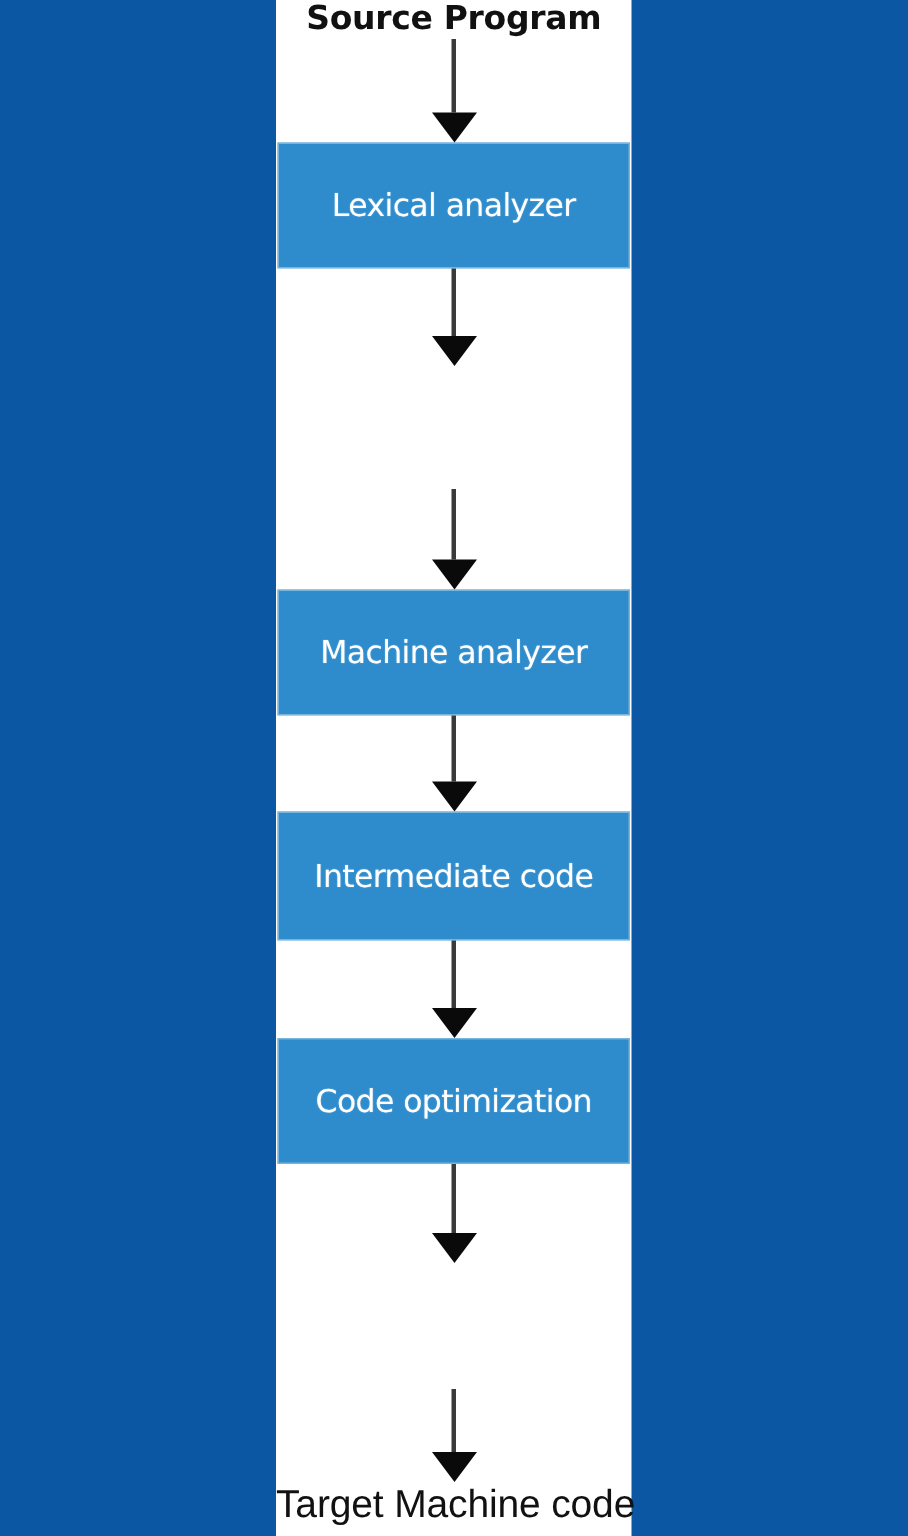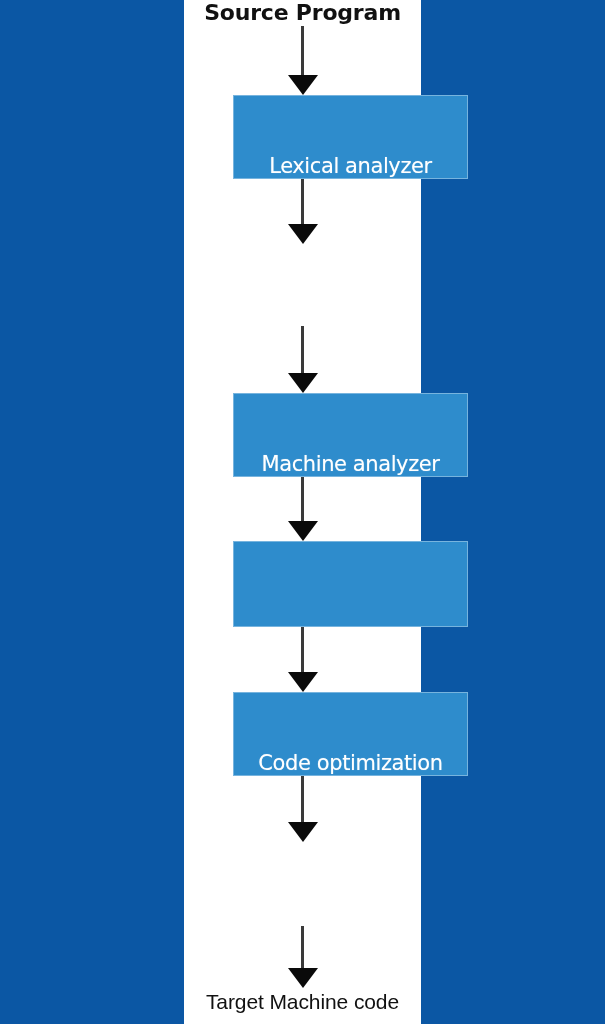--- a/index.html
+++ b/index.html
@@ -46,38 +46,37 @@
     top: -2px;
     font-family: "DejaVu Sans", sans-serif;
     font-size: 22px;
     font-weight: 600;
     letter-spacing: -0.2px;
     line-height: 30px;
   }
   #target-machine-label {
     top: 988px;
     font-family: "Liberation Sans", sans-serif;
-    font-size: 21px;
+    font-size: 26px;
     font-weight: 400;
     letter-spacing: -0.1px;
     line-height: 28px;
   }
 
   
   .phase-box {
     position: absolute;
     left: 1px;
     width: 235px;
     background: #2E8CCC;
     box-sizing: border-box;
     display: flex;
-    align-items: flex-end;
+    align-items: center;
     justify-content: center;
     box-shadow: 0 0 0 1px rgba(255,255,255,0.35) inset;
-    margin-left: 48px;
   }
   .phase-box .phase-text {
     color: #FFFFFF;
     font-family: "DejaVu Sans", sans-serif;
     font-size: 21px;
     font-weight: 400;
     line-height: 1.18;
     text-align: center;
     letter-spacing: -0.4px;
     padding: 0 6px;
@@ -166,21 +165,21 @@
       <span class="phase-text">Machine analyzer</span>
     </div>
 
     <div class="arrow" id="arrow-4">
       <div class="shaft"></div>
       <div class="head"></div>
     </div>
 
     <div class="phase-box" id="box-intermediate">
       <span class="phase-text">
-        <br>
+        <span>Intermediate code</span><br>
       </span>
     </div>
 
     <div class="arrow" id="arrow-5">
       <div class="shaft"></div>
       <div class="head"></div>
     </div>
 
     <div class="phase-box" id="box-optimization">
       <span class="phase-text">Code optimization</span>

